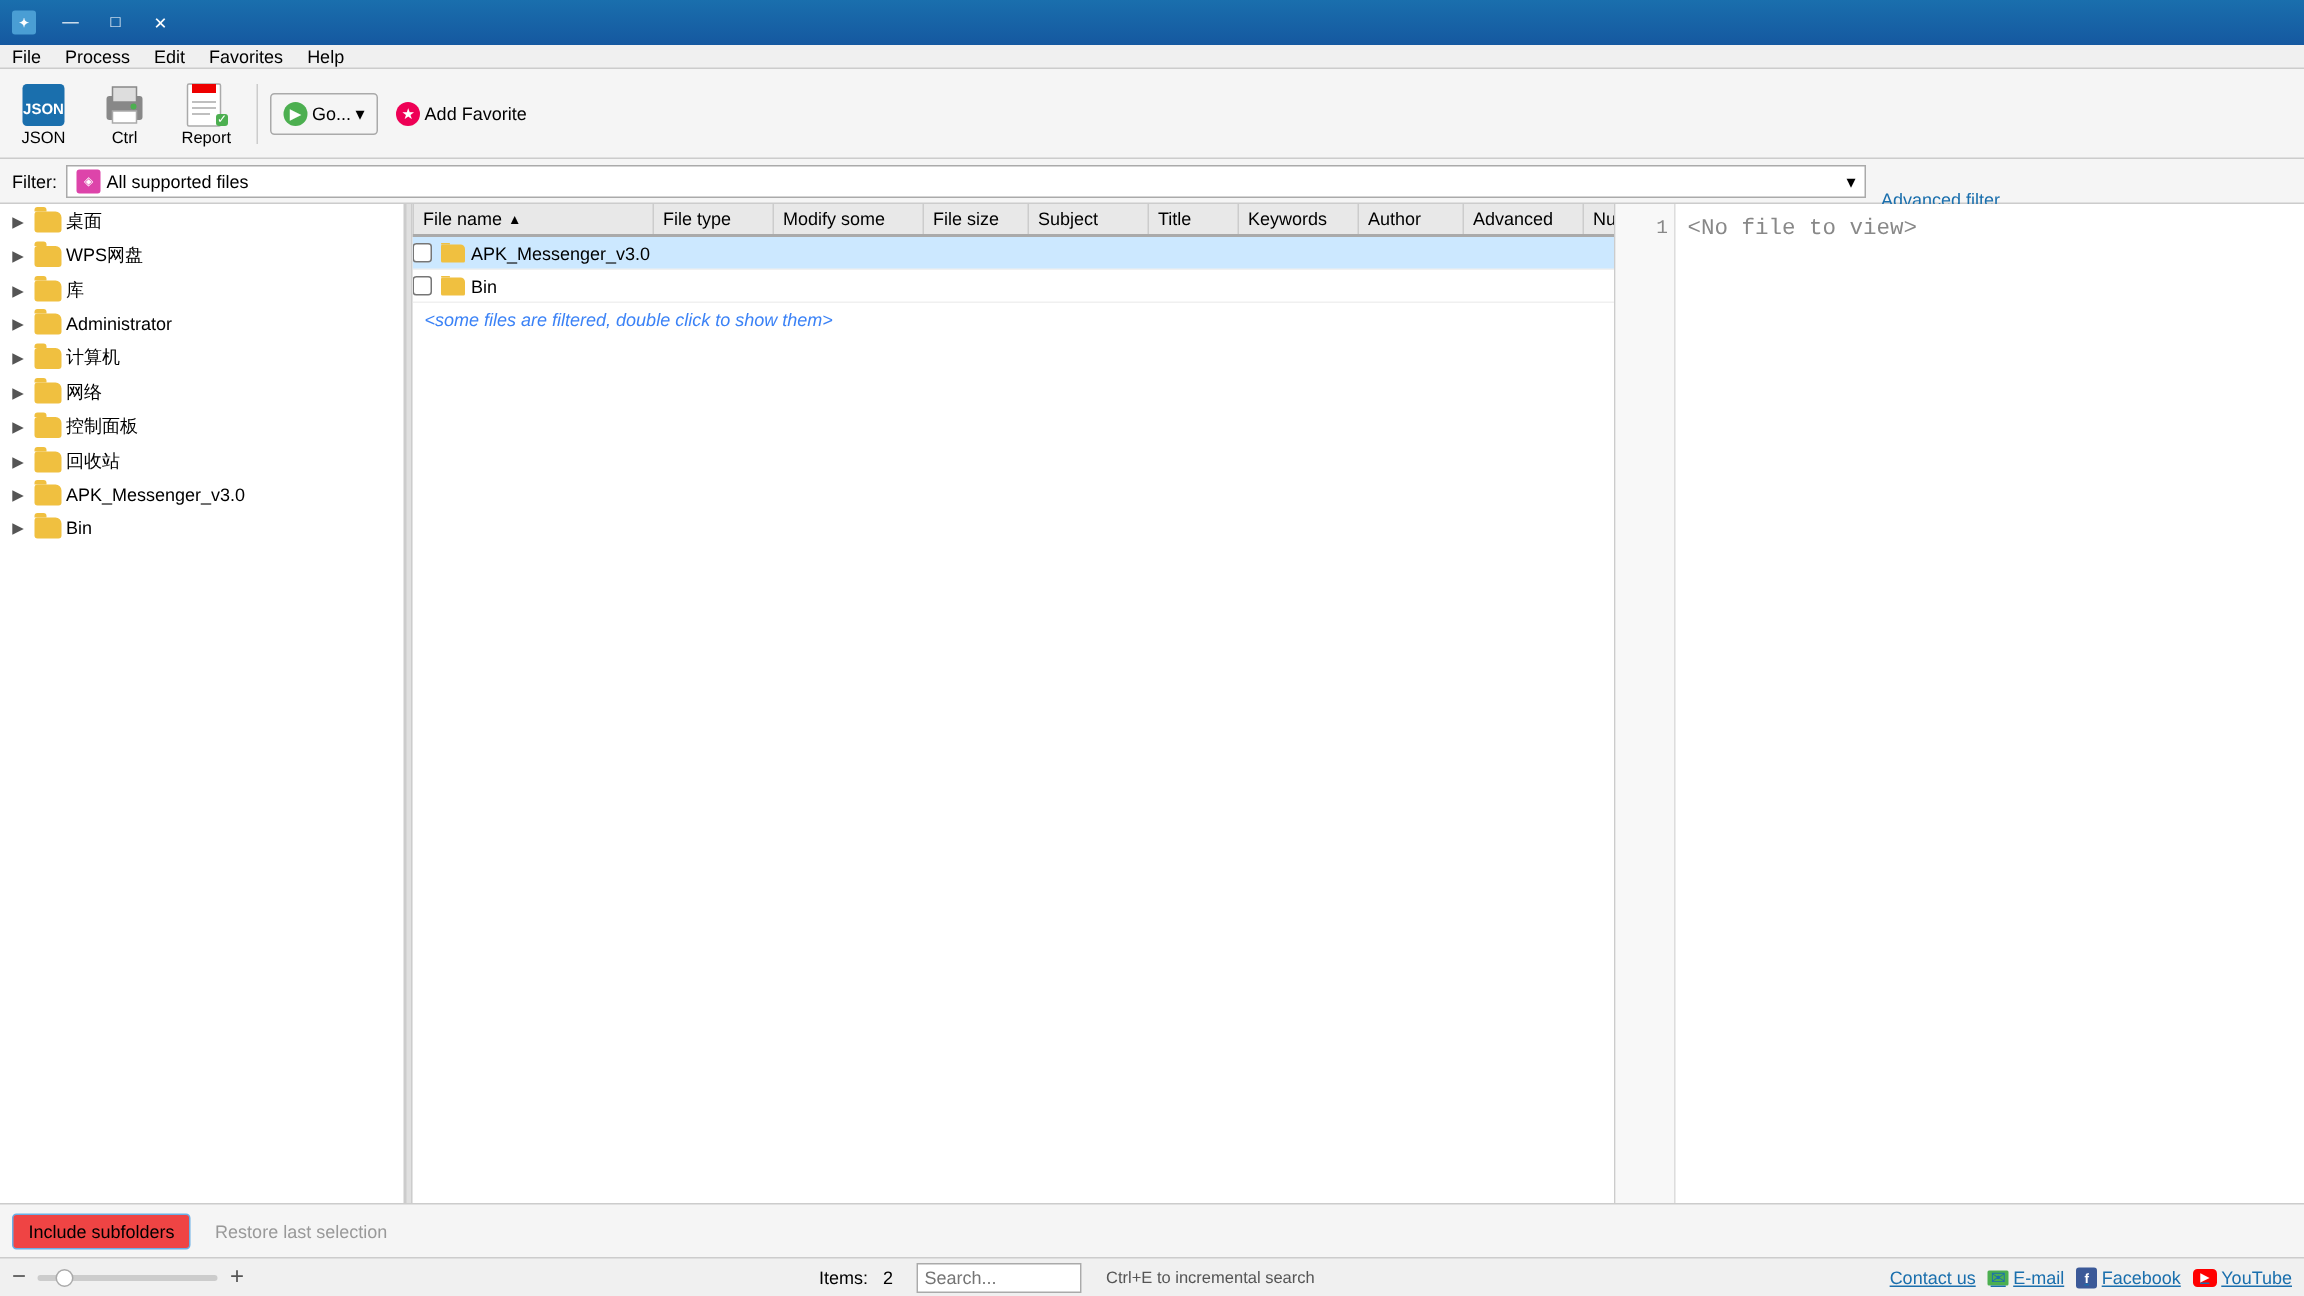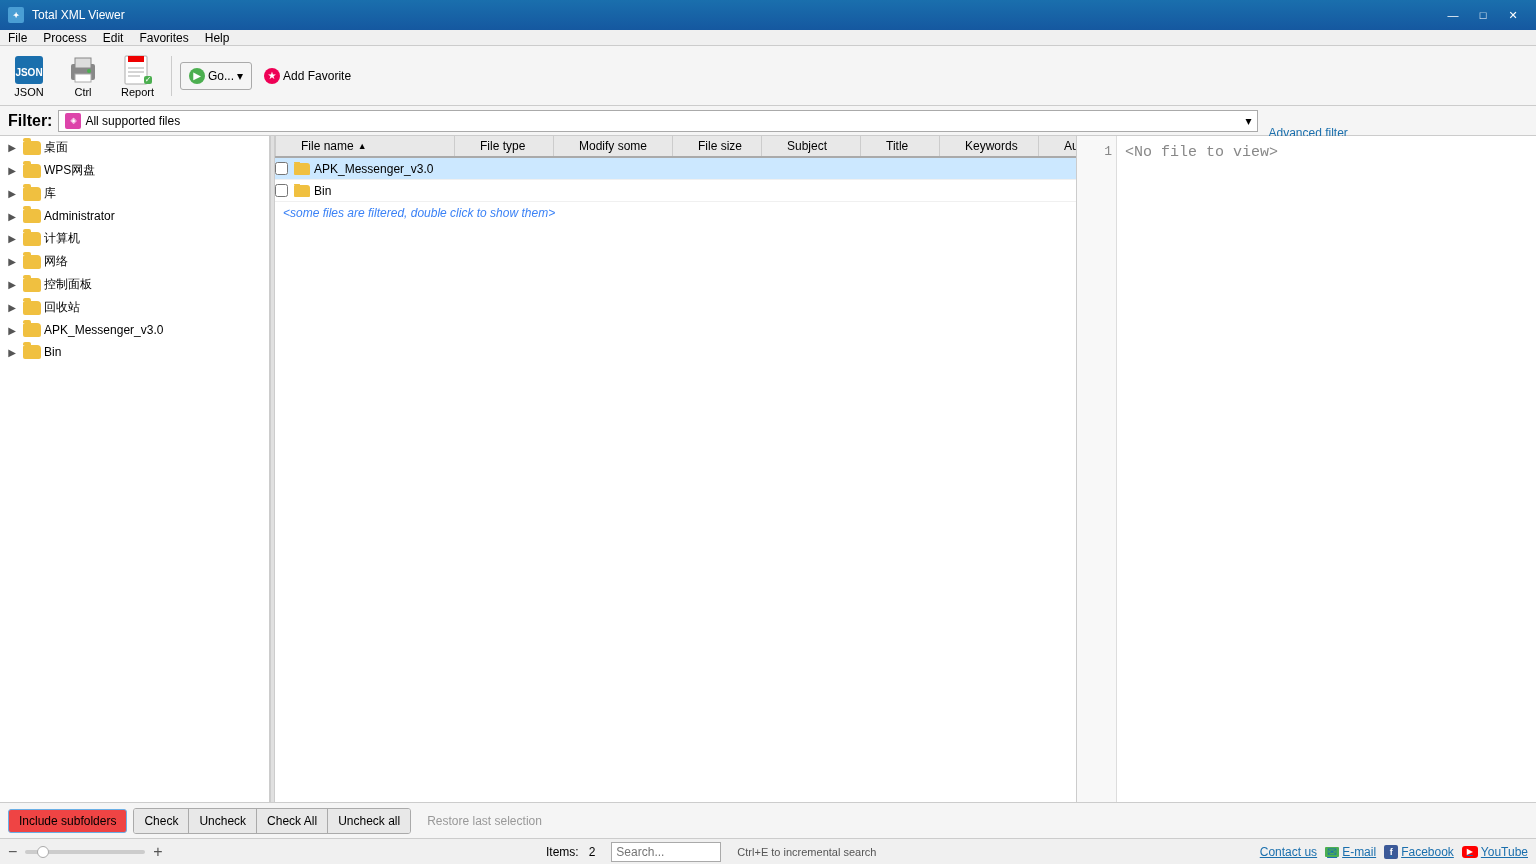--- a/index.html
+++ b/index.html
@@ -25,21 +25,21 @@
     
     .go-btn { display: flex; align-items: center; gap: 3px; padding: 3px 8px; background: #f5f5f5; border: 1px solid #aaa; border-radius: 3px; cursor: pointer; font-size: 12px; height: 28px; }
     .go-btn .go-icon { width: 16px; height: 16px; background: #4CAF50; border-radius: 50%; display: flex; align-items: center; justify-content: center; color: white; font-size: 10px; }
 
     
     .fav-btn { display: flex; align-items: center; gap: 3px; padding: 3px 8px; cursor: pointer; font-size: 12px; height: 28px; }
     .fav-icon { width: 16px; height: 16px; background: #e05; border-radius: 50%; display: flex; align-items: center; justify-content: center; color: white; font-size: 10px; }
 
     
     #filter-bar { background: #f5f5f5; height: 30px; border-bottom: 1px solid #ccc; display: flex; align-items: center; padding: 0 8px; gap: 6px; }
-    #filter-bar label { font-size: 16px; font-weight: bold; }
+    #filter-bar label { font-size: 12px; font-weight: normal; }
     .filter-dropdown { display: flex; align-items: center; gap: 4px; border: 1px solid #aaa; background: white; padding: 2px 6px; height: 22px; flex: 1; max-width: 1200px; cursor: pointer; }
     .filter-dropdown .filter-icon { width: 16px; height: 16px; background: #d4a; border-radius: 2px; display: flex; align-items: center; justify-content: center; font-size: 8px; color: white; }
     .filter-dropdown .dropdown-arrow { margin-left: auto; }
     .advanced-filter-btn { font-size: 12px; cursor: pointer; color: #1a6fad; text-decoration: underline; padding: 2px 4px; margin-top: 24px; }
 
     
     #main { display: flex; flex: 1; overflow: hidden; }
 
     
     #sidebar { width: 270px; background: white; border-right: 1px solid #ccc; overflow-y: auto; }
@@ -51,21 +51,21 @@
     .tree-item.level0 { padding-left: 4px; }
 
     
     #splitter { width: 5px; background: #e0e0e0; cursor: col-resize; border-left: 1px solid #ccc; border-right: 1px solid #ccc; }
 
     
     #file-list-area { flex: 1; display: flex; flex-direction: column; overflow: hidden; }
 
     
     #file-list-header { display: flex; align-items: center; background: #e8e8e8; border-bottom: 2px solid #aaa; height: 22px; }
-    .col-header { display: flex; align-items: center; padding: 0 6px; height: 100%; font-size: 12px; cursor: pointer; border-right: 1px solid #ccc; white-space: nowrap; margin-left: 19px; }
+    .col-header { display: flex; align-items: center; padding: 0 6px; height: 100%; font-size: 12px; cursor: pointer; border-right: 1px solid #ccc; white-space: nowrap; }
     .col-header .sort-arrow { margin-left: 4px; font-size: 9px; }
     .col-filename { min-width: 160px; flex: 2; }
     .col-filetype { min-width: 80px; }
     .col-moddate { min-width: 100px; }
     .col-filesize { min-width: 70px; }
     .col-subject { min-width: 80px; }
     .col-title { min-width: 60px; }
     .col-keywords { min-width: 80px; }
     .col-author { min-width: 70px; }
     .col-comment { min-width: 80px; }
@@ -111,21 +111,20 @@
     #status-bar .footer-link { color: #1a6fad; text-decoration: underline; cursor: pointer; display: flex; align-items: center; gap: 3px; }
     .email-icon { width: 14px; height: 10px; background: #4CAF50; border-radius: 1px; display: flex; align-items: center; justify-content: center; position: relative; }
     .fb-icon { width: 14px; height: 14px; background: #3b5998; border-radius: 2px; color: white; font-size: 9px; display: flex; align-items: center; justify-content: center; font-weight: bold; }
     .yt-icon { width: 16px; height: 12px; background: #ff0000; border-radius: 3px; display: flex; align-items: center; justify-content: center; color: white; font-size: 8px; }
   </style>
 </head>
 <body>
 
 <div id="title-bar">
   <div class="app-icon">✦</div>
-  <span class="title-text">Total XML Viewer</span>
   <div class="window-controls">
     <button class="win-btn">—</button>
     <button class="win-btn">□</button>
     <button class="win-btn close">✕</button>
   </div>
 </div>
 
 <div id="menu-bar">
   <div class="menu-item">File</div>
   <div class="menu-item">Process</div>
@@ -336,26 +335,20 @@
       </div>
       <div id="xml-content">
         <span style="color:#888; font-size:15px;">&lt;No file to view&gt;</span>
       </div>
     </div>
   </div>
 </div>
 
 <div id="bottom-bar">
   <button class="bottom-btn active">Include subfolders</button>
-  <div style="display:flex; gap:0; border:1px solid #aaa; border-radius:3px; overflow:hidden;">
-    <button class="bottom-btn" style="border:none; border-right:1px solid #aaa; border-radius:0;">Check</button>
-    <button class="bottom-btn" style="border:none; border-right:1px solid #aaa; border-radius:0;">Uncheck</button>
-    <button class="bottom-btn" style="border:none; border-right:1px solid #aaa; border-radius:0;">Check All</button>
-    <button class="bottom-btn" style="border:none; border-radius:0;">Uncheck all</button>
-  </div>
   <span class="bottom-btn-inactive">Restore last selection</span>
 </div>
 
 <div id="status-bar">
   <span class="zoom-minus">−</span>
   <div class="zoom-bar">
     <div class="zoom-thumb"></div>
   </div>
   <span class="zoom-plus">+</span>
 

